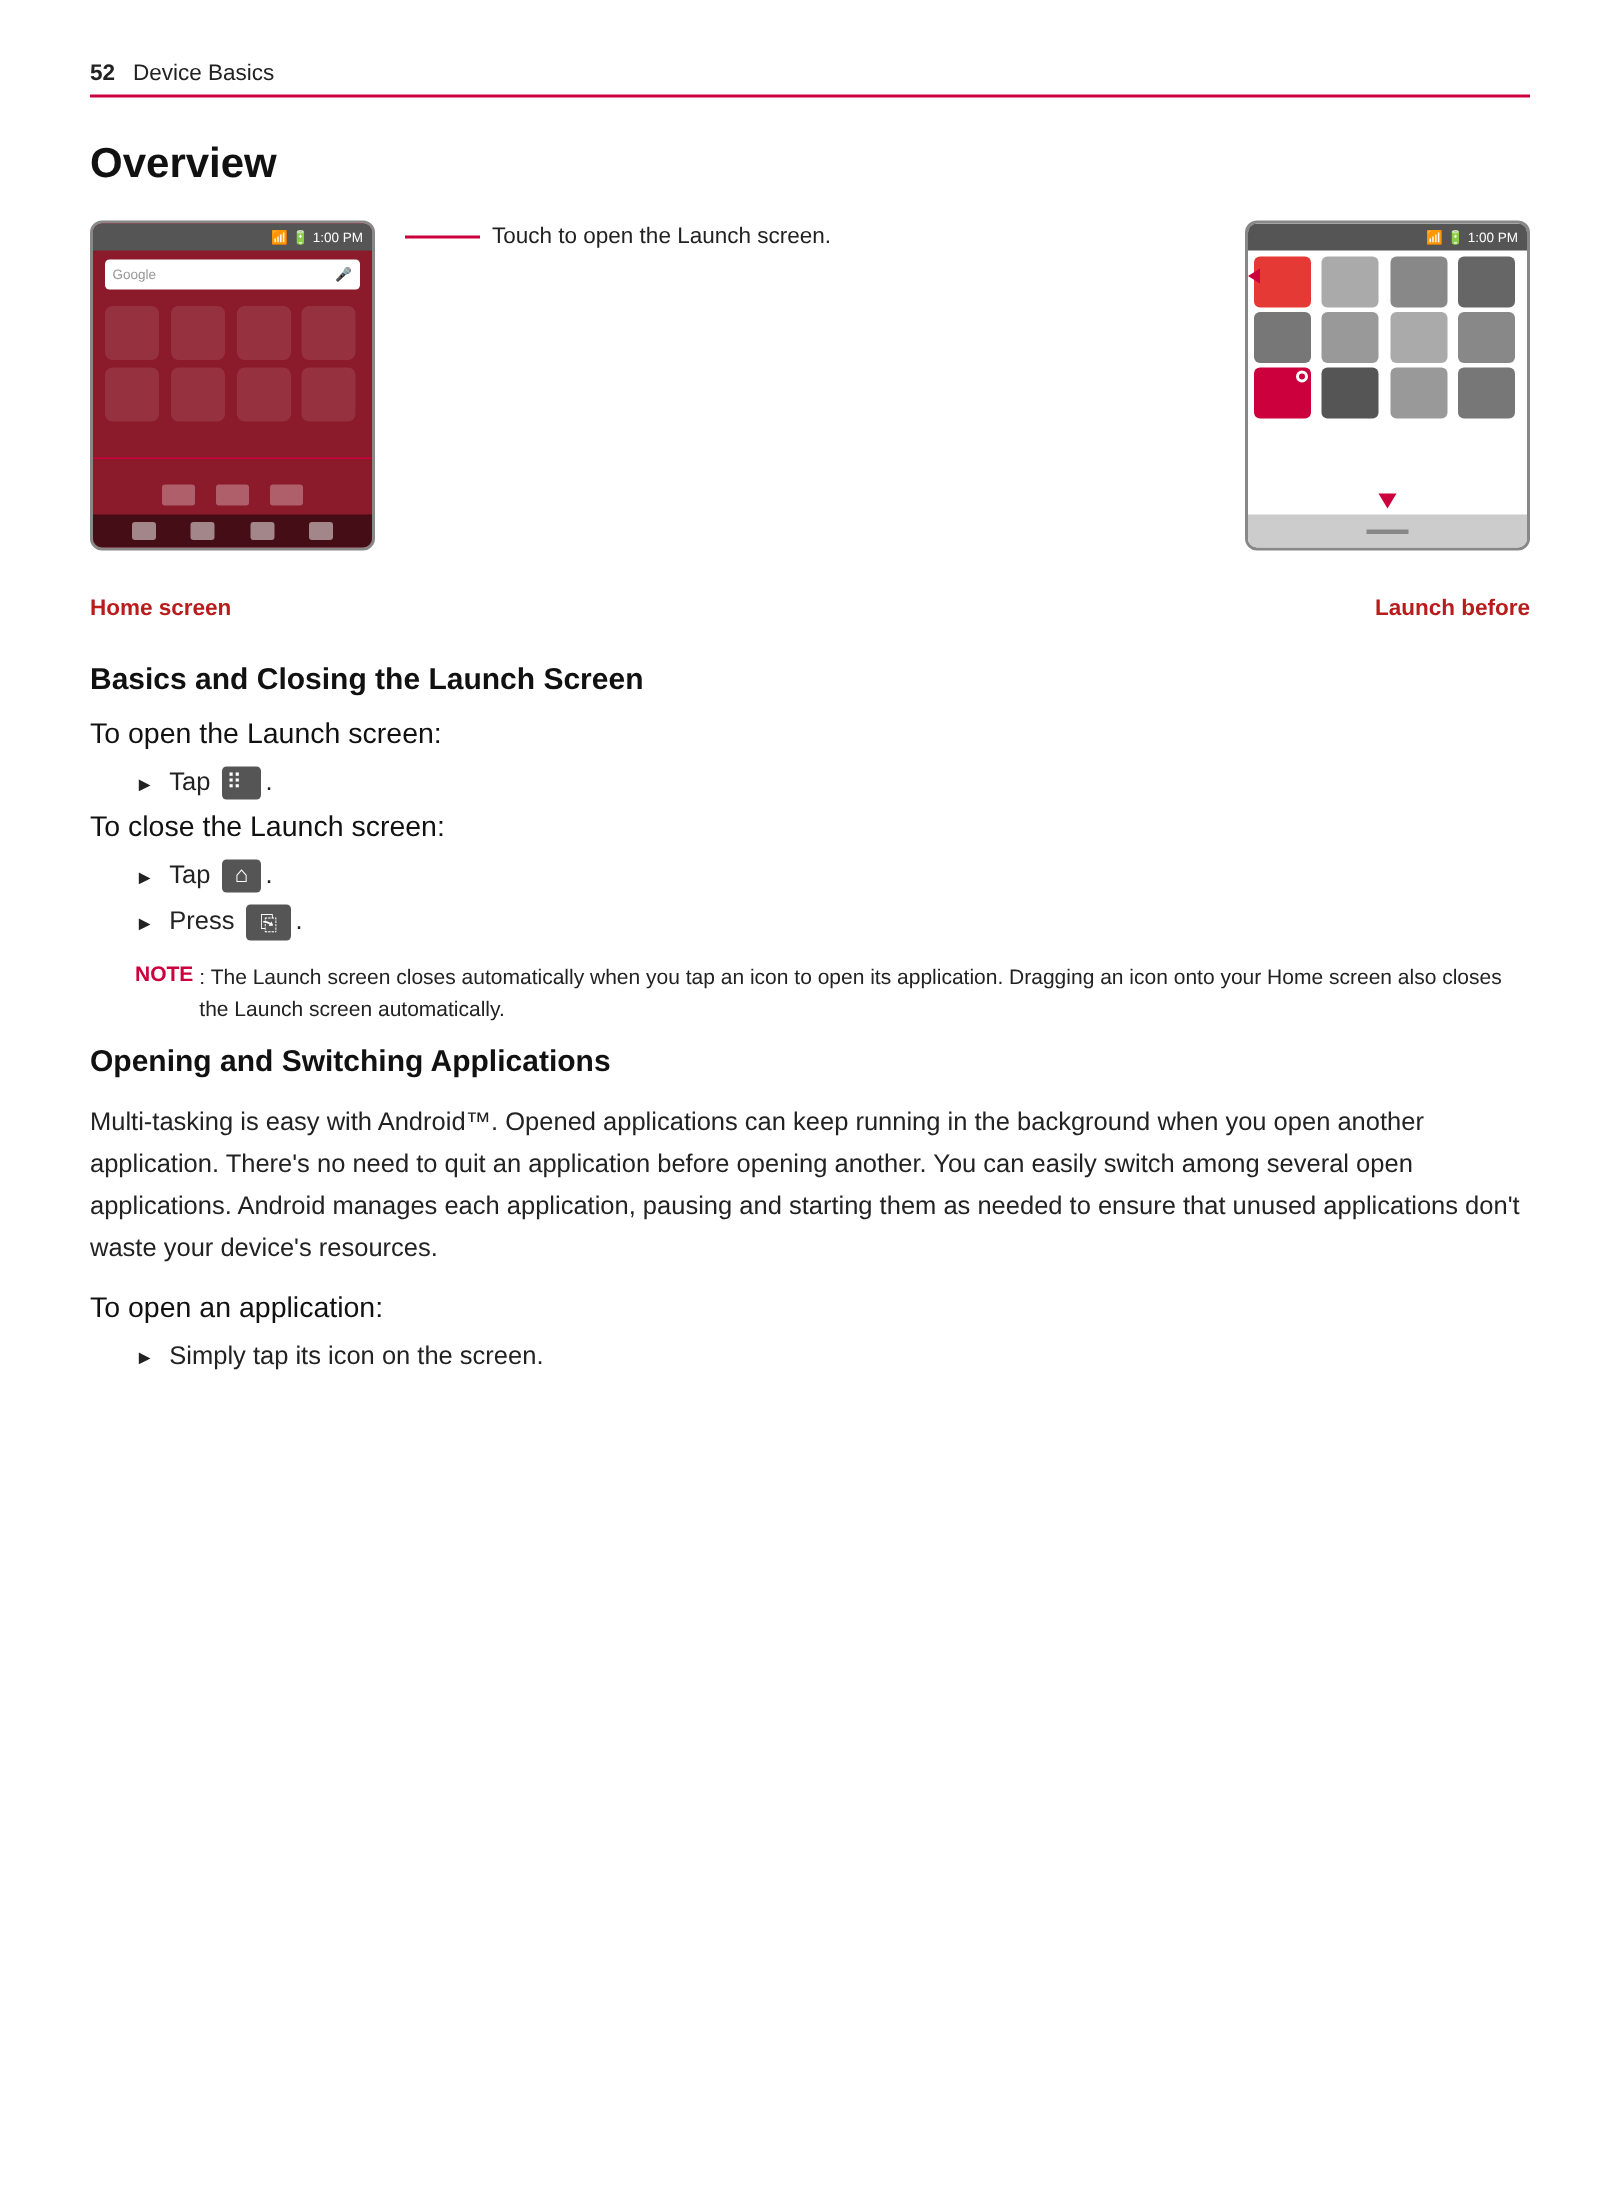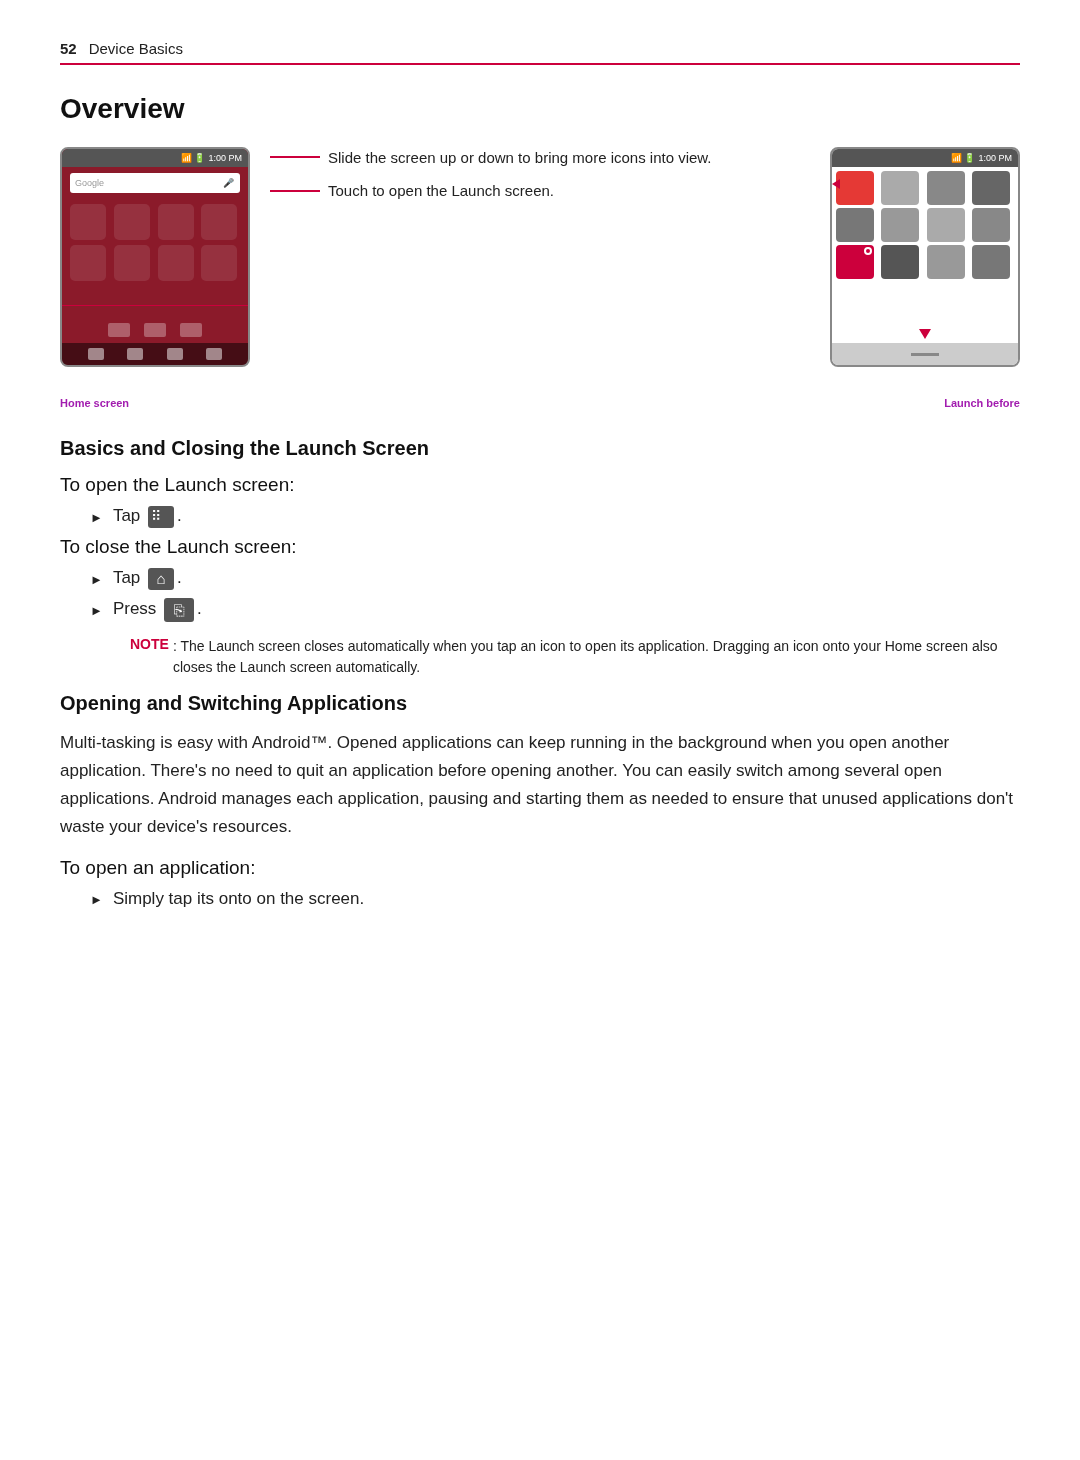--- a/index.html
+++ b/index.html
@@ -117,23 +117,23 @@
       font-size: 9px;
       color: #fff;
     }
 
     .screen-labels {
       display: flex;
       justify-content: space-between;
       margin-bottom: 28px;
     }
     .screen-label {
-      font-size: 11px;
-      font-weight: bold;
-      color: #a21caf;
+      font-size: 15px;
+      font-weight: bold;
+      color: #b91c1c;
     }
 
     
     .section-heading {
       font-size: 20px;
       font-weight: bold;
       color: #111;
       margin-bottom: 14px;
       margin-top: 4px;
     }
@@ -212,21 +212,20 @@
     .note-block {
       margin: 14px 0 14px 0;
       display: flex;
       gap: 8px;
     }
     .note-label {
       font-size: 14px;
       font-weight: bold;
       color: #cc003c;
       flex-shrink: 0;
-      margin-left: 40px;
     }
     .note-text {
       font-size: 14px;
       color: #222;
       line-height: 1.5;
     }
 
     .body-text {
       font-size: 17px;
       color: #222;
@@ -278,24 +277,20 @@
       <div style="width:16px;height:12px;background:rgba(255,255,255,0.5);border-radius:2px;"></div>
       <div style="width:16px;height:12px;background:rgba(255,255,255,0.5);border-radius:2px;"></div>
       <div style="width:16px;height:12px;background:rgba(255,255,255,0.5);border-radius:2px;"></div>
       <div style="width:16px;height:12px;background:rgba(255,255,255,0.5);border-radius:2px;"></div>
     </div>
   </div>
 
   <div class="callout-middle">
 
 
-    <div style="display:flex;align-items:flex-start;margin-bottom:12px;">
-      <div style="width:50px;height:2px;background:#cc003c;margin-top:9px;flex-shrink:0;"></div>
-      <span class="callout-text" style="margin-left:8px;">Slide the screen up or down to bring more icons into view.</span>
-    </div>
 
     <div style="display:flex;align-items:center;margin-bottom:6px;">
       <div style="width:50px;height:2px;background:#cc003c;flex-shrink:0;"></div>
       <span class="callout-text" style="margin-left:8px;">Touch to open the Launch screen.</span>
     </div>
 
   </div>
 
   <div class="screen-launch">
     <div class="status-bar">
@@ -374,14 +369,14 @@
 </div>
 
 <h3 class="section-heading">Opening and Switching Applications</h3>
 
 <p class="body-text">Multi-tasking is easy with Android™. Opened applications can keep running in the background when you open another application. There's no need to quit an application before opening another. You can easily switch among several open applications. Android manages each application, pausing and starting them as needed to ensure that unused applications don't waste your device's resources.</p>
 
 <p class="sub-heading">To open an application:</p>
 
 <div class="bullet-item">
   <span class="bullet-arrow">►</span>
-  <span class="bullet-text">Simply tap its onto on the screen.</span>
+  <span class="bullet-text">Simply tap its icon on the screen.</span>
 </div>
 
 </body></html>

